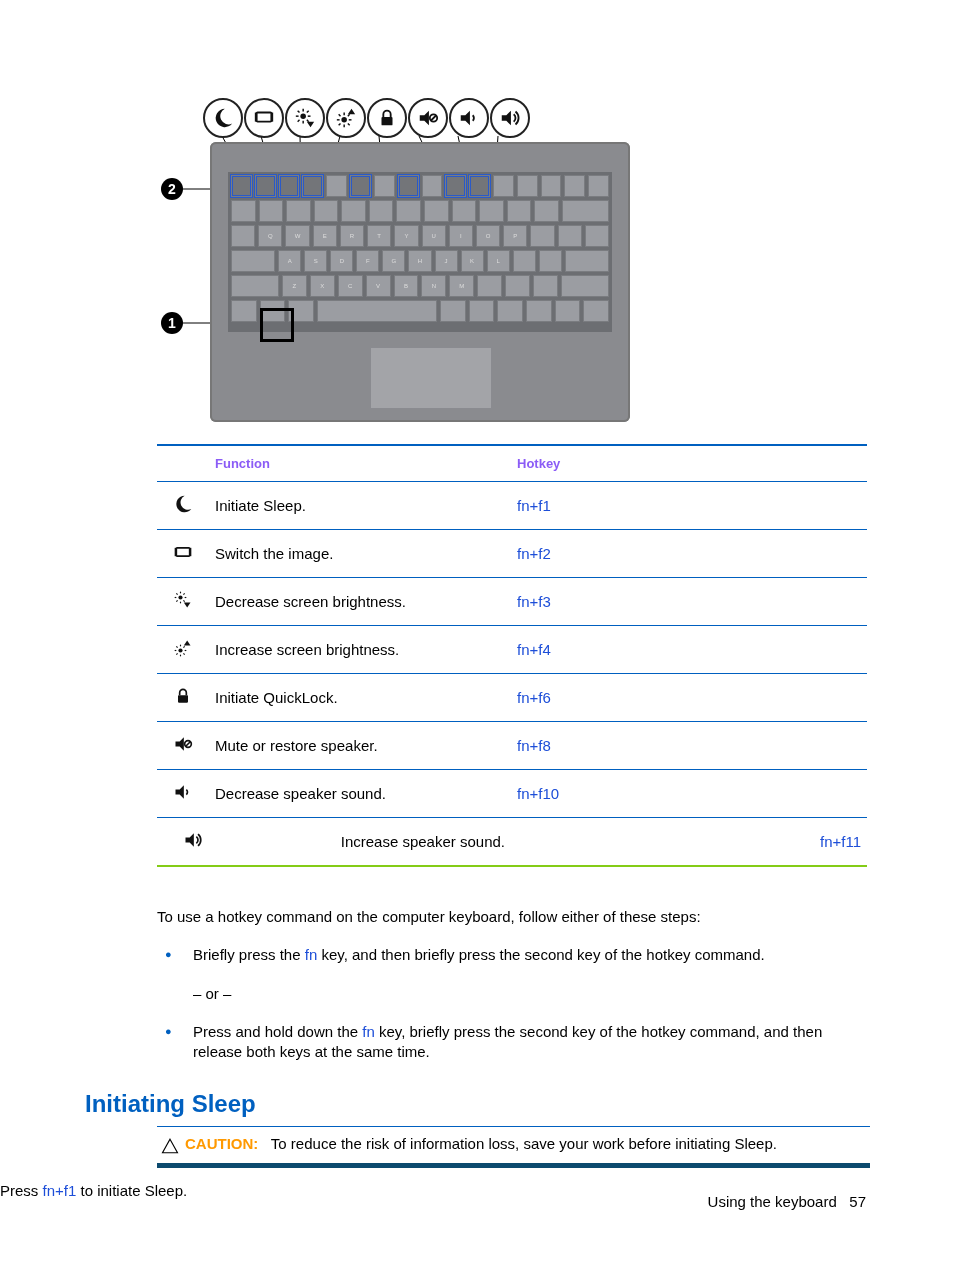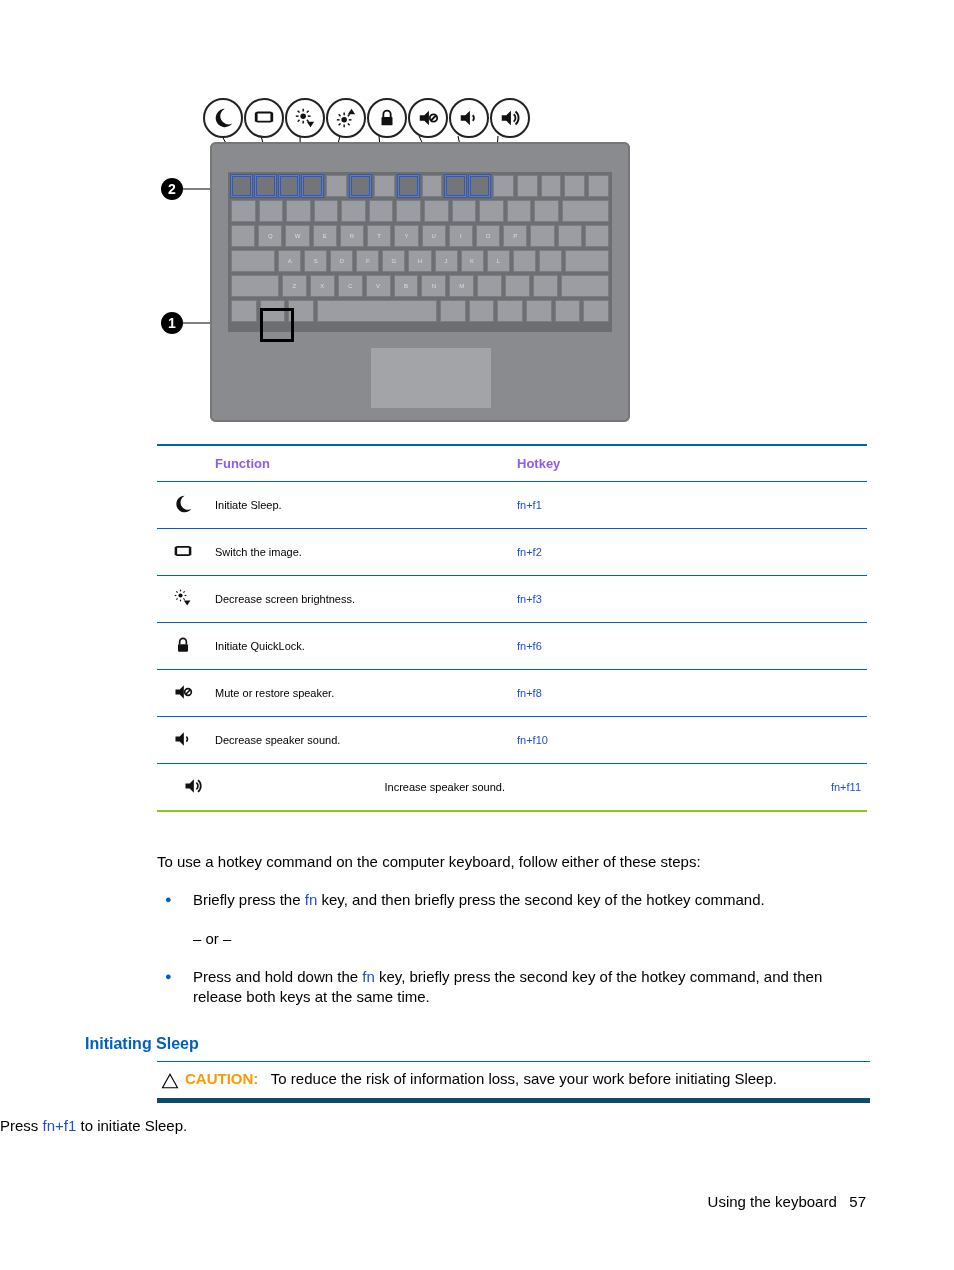--- a/index.html
+++ b/index.html
@@ -92,40 +92,40 @@
     border-bottom: 1px solid #0060c0;
     padding: 10px 6px;
     color: #8b5cf6;
     font-weight: bold;
     font-size: 13px;
   }
   .tbl tbody td {
     border-bottom: 1px solid #0060c0;
     padding: 12px 6px;
     vertical-align: middle;
-    font-size: 11px;
+    font-size: 15px;
   }
   .tbl tbody tr:last-child td { border-bottom: 2px solid #84cc16; text-align: right; }
   .icon-cell { width: 40px; text-align:center; }
   .func-cell { width: 290px; }
   .hot { color:#1d4ed8; }
   .icon-cell svg{ width:20px; height:20px; }
 
   
   .prose{ margin-left:157px; width:710px; margin-top:40px; line-height:1.35; font-size:15px;}
   .prose p{margin:18px 0;}
   .bullets{ list-style:none; padding:0; margin:12px 0 0 0;}
   .bullets > li{ position:relative; padding-left:36px; margin-bottom:12px; }
   .bullets > li::before{
     content:"●"; color:#0060c0; position:absolute; left:8px; top:2px; font-size:11px;
   }
   .or{ margin-left:0; margin-top:10px; margin-bottom:10px; }
 
   h2.section{
-    color:#0060c0; font-size:16px; font-weight:bold;
+    color:#0060c0; font-size:24px; font-weight:bold;
     margin:28px 0 8px 85px;
   }
   .caution-box{
     margin-left:157px; width:705px;
     border-top:1px solid #0060c0; border-bottom:5px solid #0c4a6e;
     padding:8px 4px;
   }
   .caution-tri{
     display:inline-block; vertical-align:middle; margin-right:6px;
   }
@@ -370,20 +370,38 @@
                 <line x1="4" y1="14" x2="5.5" y2="12.5"></line>
                 <line x1="12.5" y1="5.5" x2="14" y2="4"></line>
               </g>
               <polygon points="13,15 21,15 17,21" fill="#111"></polygon>
             </svg></td>
         <td class="func-cell">Decrease screen brightness.</td>
         <td class="hot">fn+f3</td>
       </tr>
       <tr>
         <td class="icon-cell"><svg viewBox="0 0 24 24">
+              <circle cx="9" cy="15" r="2.5" fill="#111"></circle>
+              <g stroke="#111" stroke-width="1.4">
+                <line x1="9" y1="8" x2="9" y2="10"></line>
+                <line x1="9" y1="20" x2="9" y2="22"></line>
+                <line x1="2" y1="15" x2="4" y2="15"></line>
+                <line x1="14" y1="15" x2="16" y2="15"></line>
+                <line x1="4" y1="10" x2="5.5" y2="11.5"></line>
+                <line x1="12.5" y1="18.5" x2="14" y2="20"></line>
+                <line x1="4" y1="20" x2="5.5" y2="18.5"></line>
+                <line x1="12.5" y1="11.5" x2="14" y2="10"></line>
+              </g>
+              <polygon points="13,9 21,9 17,3" fill="#111"></polygon>
+            </svg></td>
+        <td class="func-cell">Increase screen brightness.</td>
+        <td class="hot">fn+f4</td>
+      </tr>
+      <tr>
+        <td class="icon-cell"><svg viewBox="0 0 24 24">
               <rect x="6" y="11" width="12" height="9" rx="1" fill="#111"></rect>
               <path d="M8 11V8a4 4 0 0 1 8 0v3" fill="none" stroke="#111" stroke-width="2"></path>
             </svg></td>
         <td class="func-cell">Initiate QuickLock.</td>
         <td class="hot">fn+f6</td>
       </tr>
       <tr>
         <td class="icon-cell"><svg viewBox="0 0 24 24">
               <polygon points="3,9 8,9 13,4 13,20 8,15 3,15" fill="#111"></polygon>
               <circle cx="18" cy="12" r="4" fill="none" stroke="#111" stroke-width="2"></circle>

